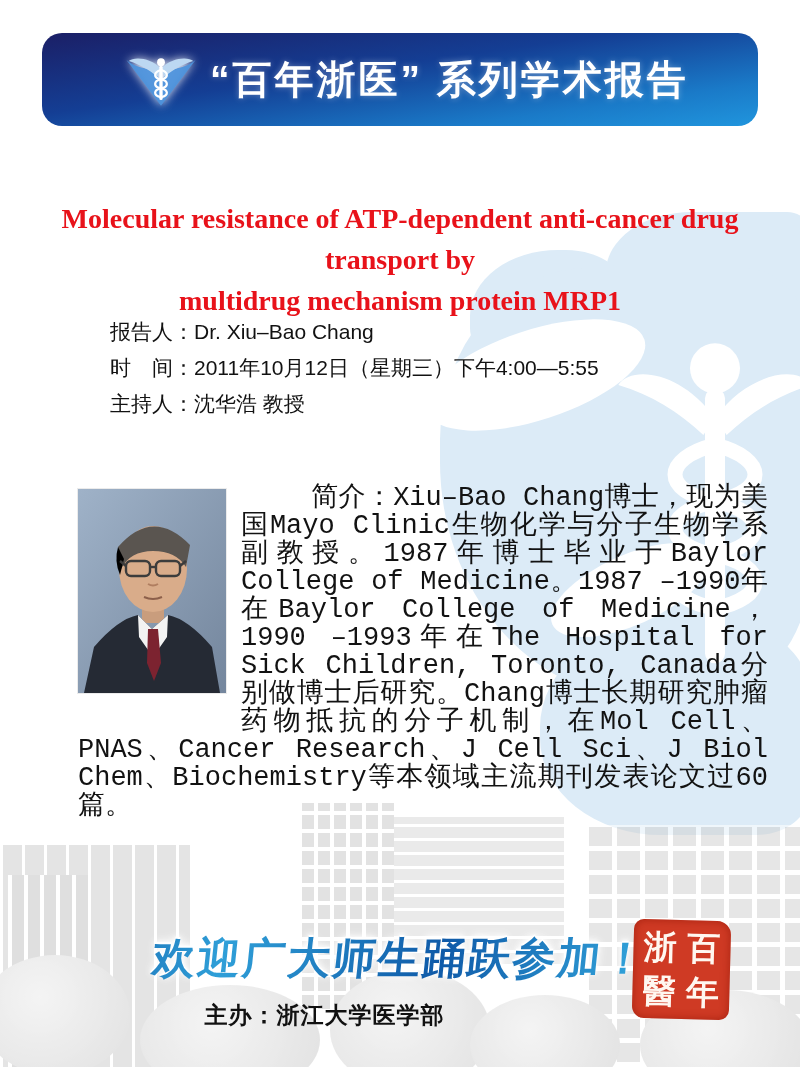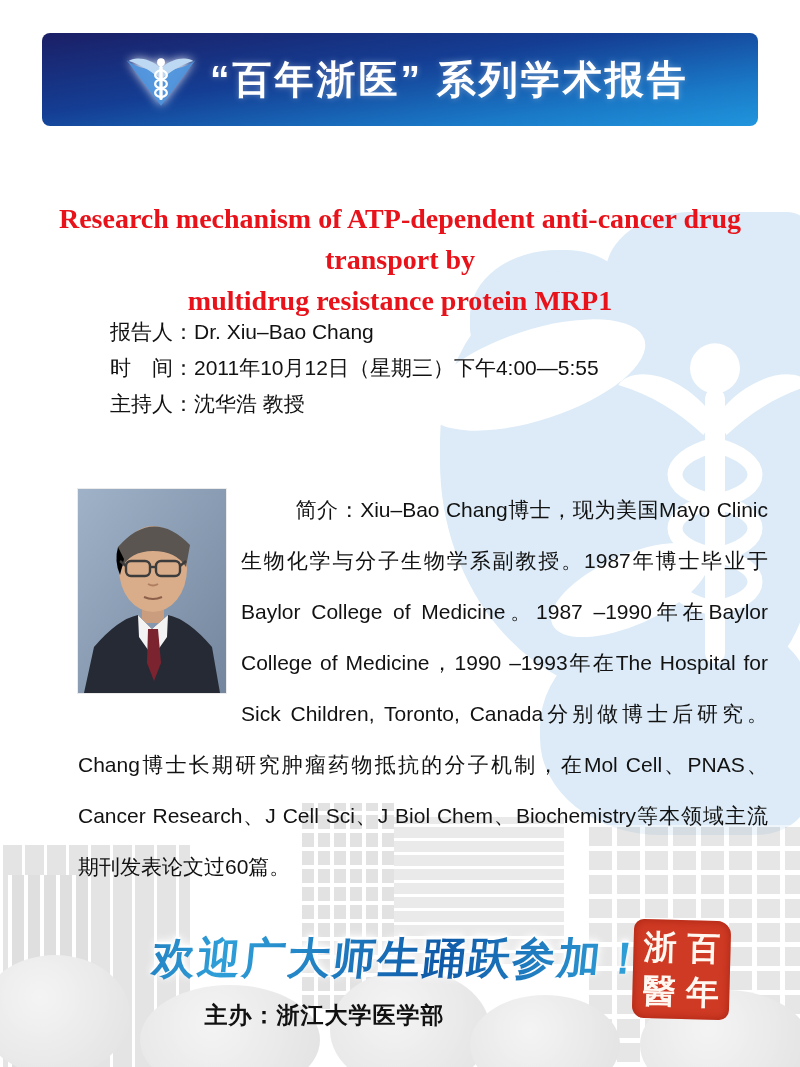--- a/index.html
+++ b/index.html
@@ -37,38 +37,38 @@
   .tree { position:absolute; border-radius:50%; background:radial-gradient(circle at 40% 35%,#ececec,#c9c9c9); }
   .t1 { left:-20px; top:200px; width:150px; height:120px; }
   .t2 { left:140px; top:230px; width:180px; height:110px; }
   .t3 { left:330px; top:215px; width:160px; height:120px; }
   .t4 { left:470px; top:240px; width:150px; height:100px; }
   .t5 { left:640px; top:235px; width:170px; height:110px; }
   .path-cut { position:absolute; left:390px; top:220px; width:60px; height:140px; background:#ffffff;
     transform:rotate(16deg); border-radius:30px; }
   
   .banner { position:absolute; z-index:2; left:42px; top:33px; width:716px; height:93px;
-    border-radius:8px;
+    border-radius:20px;
     background:linear-gradient(172deg,#1b1f66 0%,#14३e94 0%,#143e94 42%,#1a7ac8 78%,#2095dd 100%);
     background:linear-gradient(172deg,#1b1f66 0%,#143e94 42%,#1a7ac8 78%,#2095dd 100%);
     display:flex; align-items:center; }
   .banner-logo { margin-left:80px; width:78px; height:62px; flex:0 0 auto;
     filter:drop-shadow(0 0 5px rgba(255,255,255,.85)); }
   .banner-title { color:#ffffff; font-size:39px; font-weight:bold; letter-spacing:3px;
     margin-left:10px; white-space:nowrap; text-shadow:0 0 6px rgba(255,255,255,.35); }
   
   .lecture-title { position:absolute; z-index:2; left:30px; top:198px; width:740px; text-align:center;
     color:#e8121a; font-family:"Liberation Serif","DejaVu Serif",serif; font-weight:bold;
     font-size:28px; line-height:41px; }
   
   .details { position:absolute; z-index:2; left:78px; top:314px; font-size:21px; line-height:36px; color:#121212; }
   .detail-label { font-weight:normal;margin-left:32px; }
   
   .bio { position:absolute; z-index:2; left:78px; top:484px; width:690px;
-    font-size:21px; line-height:51px; color:#121212; text-align:justify; }
+    font-size:27px; line-height:28px; color:#121212; text-align:justify;font-family:Liberation Mono, monospace; }
   .photo { float:left; width:148px; height:204px; margin:5px 15px 18px 0; display:block;
     box-shadow:0 0 0 1px rgba(0,0,0,.08); }
   .bio p { margin:0; text-indent:2.6em; }
   
   .welcome { position:absolute; z-index:2; left:0; top:930px; width:800px; text-align:center;
     font-size:43px; font-weight:bold; letter-spacing:2px; transform:skewX(-6deg);
     color:#1a6ec2;
     background:linear-gradient(100deg,#0d4a9a 0%,#2f9fd8 28%,#0f5aa8 55%,#35aadf 82%,#14539e 100%);
     -webkit-background-clip:text; background-clip:text; -webkit-text-fill-color:transparent;
     text-shadow:0 0 1px rgba(255,255,255,0); }
@@ -136,22 +136,22 @@
       </g>
       <g fill="none" stroke="#ffffff" stroke-width="4" stroke-linecap="round">
         <path d="M70 32 C56 36 56 46 70 49 C84 52 84 62 70 65 C56 68 56 78 70 81"></path>
         <path d="M70 32 C84 36 84 46 70 49 C56 52 56 62 70 65 C84 68 84 78 70 81"></path>
       </g>
     </svg>
     <div class="banner-title">“百年浙医” 系列学术报告</div>
   </div>
 
   <div class="lecture-title">
-    <div>Research mechanism of ATP-dependent anti-cancer drug transport by</div>
-    <div>multidrug resistance protein MRP1</div>
+    <div>Molecular resistance of ATP-dependent anti-cancer drug transport by</div>
+    <div>multidrug mechanism protein MRP1</div>
   </div>
 
   <div class="details">
     <div><span class="detail-label">报告人：</span><span>Dr. Xiu–Bao Chang</span></div>
     <div><span class="detail-label">时　间：</span><span>2011年10月12日（星期三）下午4:00—5:55</span></div>
     <div><span class="detail-label">主持人：</span><span>沈华浩 教授</span></div>
   </div>
 
   <div class="bio">
     <svg class="photo" viewBox="0 0 148 204">

